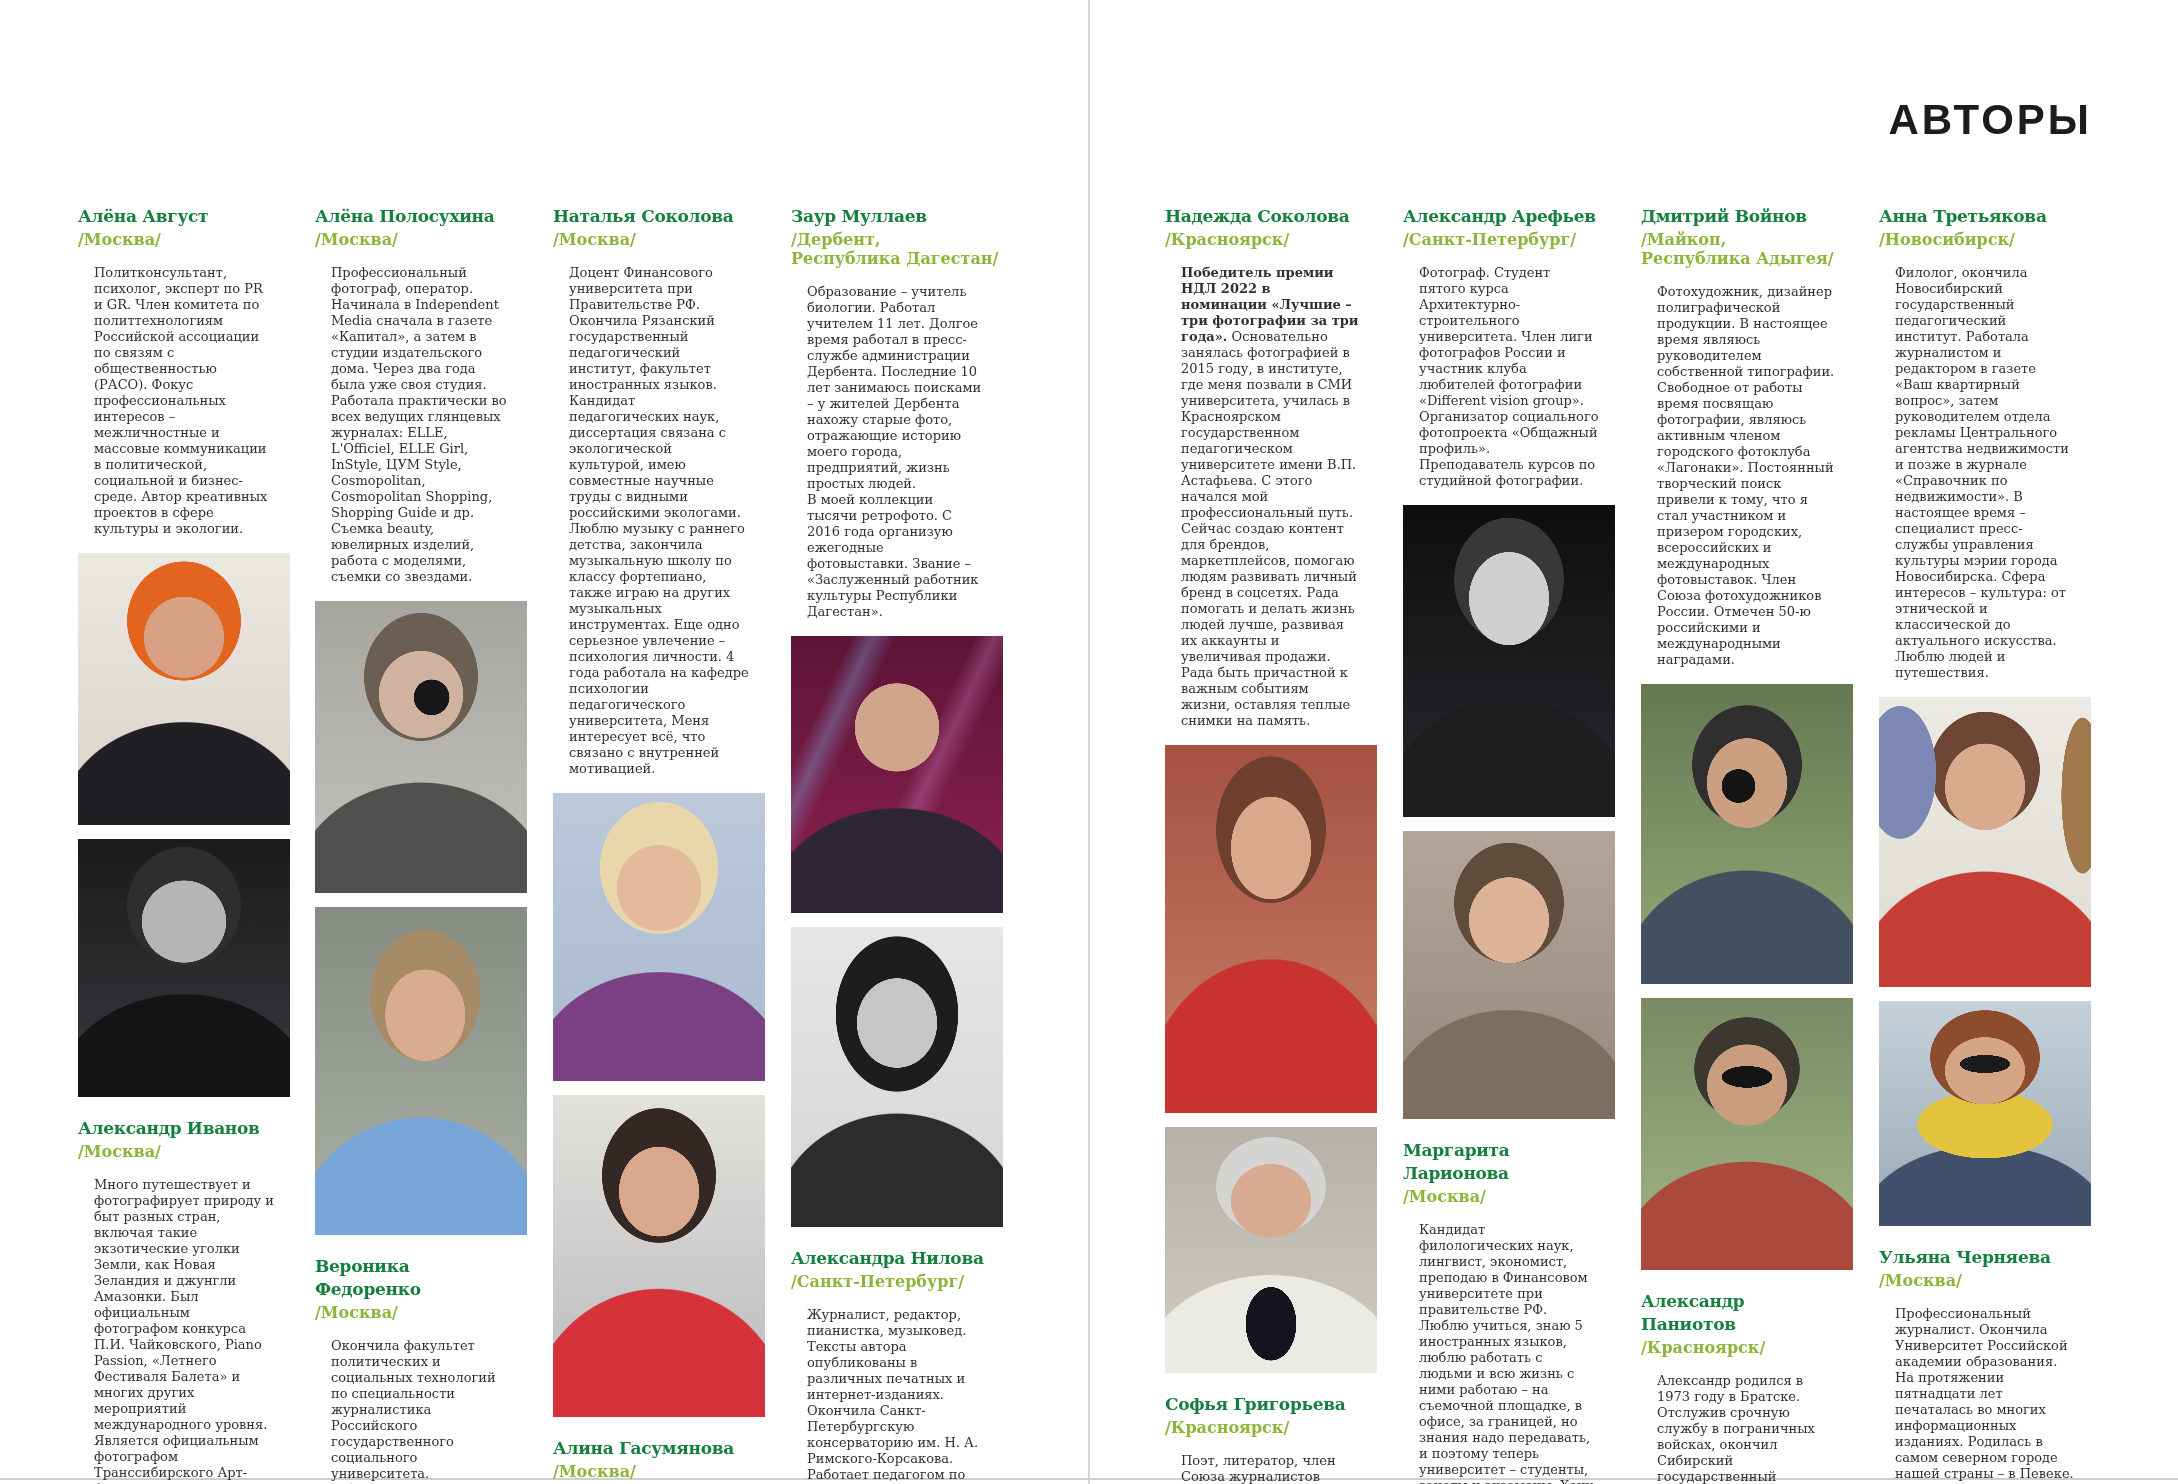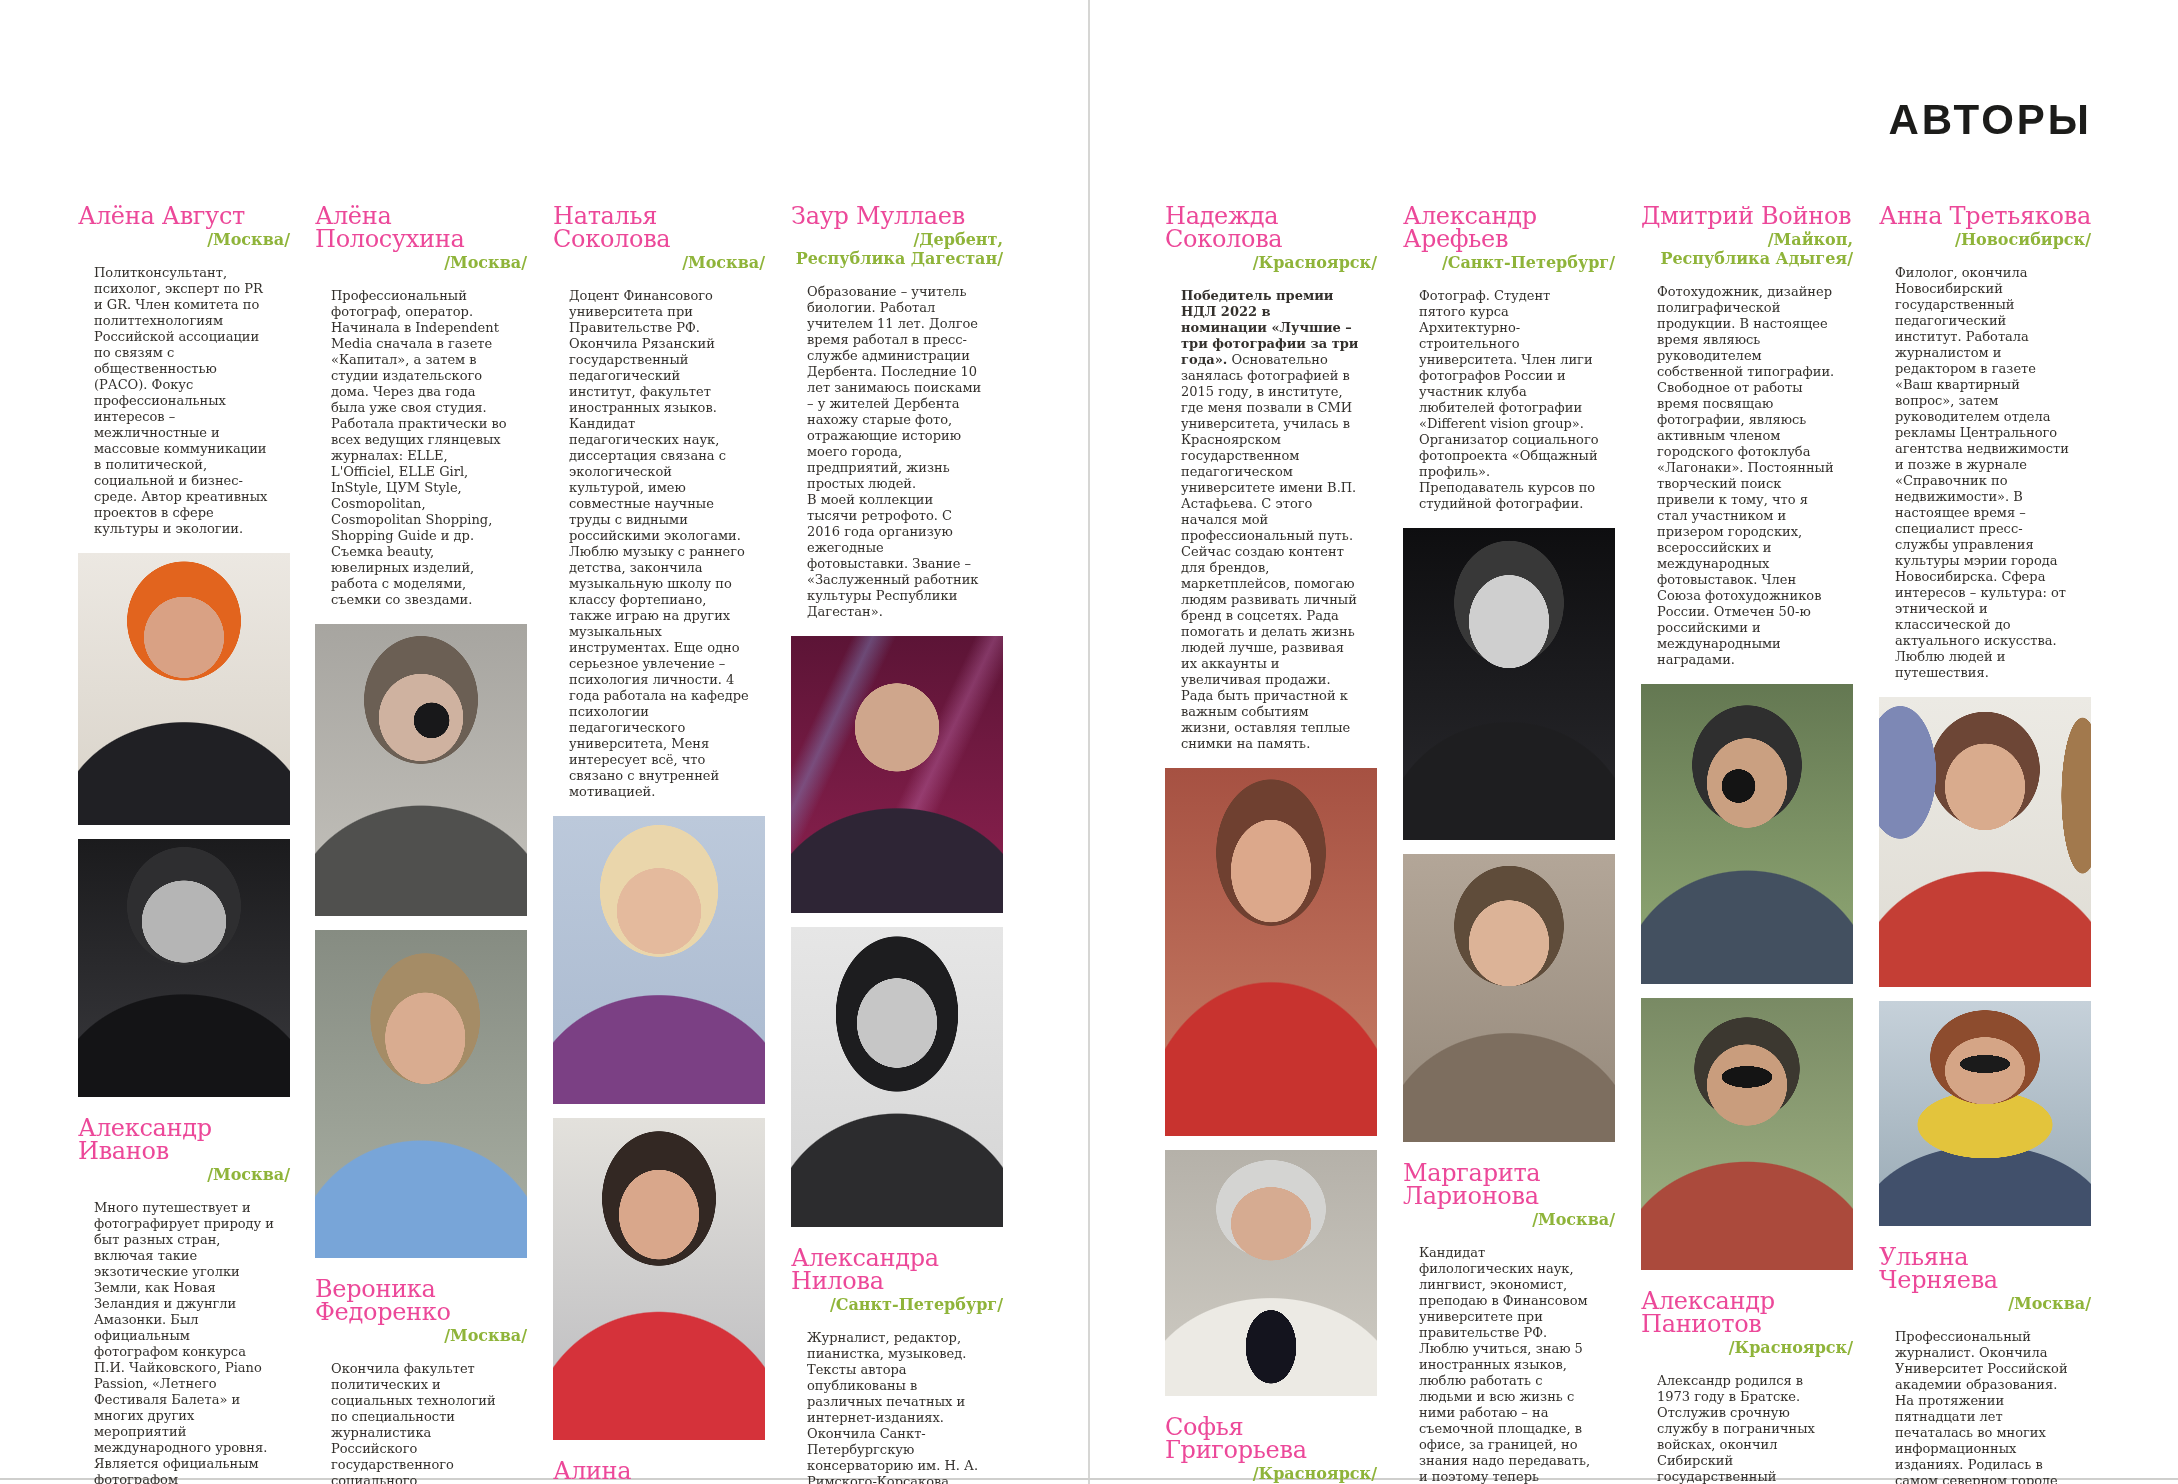--- a/index.html
+++ b/index.html
@@ -11,26 +11,26 @@
   .bottom-line{position:absolute;left:0;right:0;bottom:4px;height:2px;background:#cfcfcd;}
   .brand-header{
     position:absolute;top:96px;right:86px;
     font-family:"Liberation Sans", sans-serif;font-weight:700;
     font-size:42px;letter-spacing:3px;color:#1c1c1a;
   }
   .col{position:absolute;top:205px;width:212px;}
   .c1{left:78px;}  .c2{left:315px;}  .c3{left:553px;}  .c4{left:791px;}
   .c5{left:1165px;}.c6{left:1403px;} .c7{left:1641px;} .c8{left:1879px;}
   .name{
-    margin:0 0 2px 0;font-size:24px;line-height:23px;font-weight:400;
-    color:#ec4899;letter-spacing:-0.3px;white-space:pre-line;
+    margin:0 0 2px 0;font-size:17px;line-height:23px;font-weight:700;
+    color:#15803d;letter-spacing:-0.3px;white-space:pre-line;
   }
   .loc{
     margin:0 0 6px 0;font-size:16px;line-height:19px;font-weight:700;
-    color:#8fb43a;white-space:pre-line;text-align:right;
+    color:#8fb43a;white-space:pre-line;
   }
   .bio{margin:16px;font-size:13px;line-height:16px;white-space:pre-line;}
   .lead{font-weight:700;text-align:right;}
   .photo{width:212px;margin-top:14px;background-size:cover;}
   .block-bottom{margin-top:20px;}
   .c1 .ph-top{height:272px}.c1 .ph-bot{height:258px}
   .c2 .ph-top{height:292px}.c2 .ph-bot{height:328px}
   .c3 .ph-top{height:288px}.c3 .ph-bot{height:322px}
   .c4 .ph-top{height:277px}.c4 .ph-bot{height:300px}
   .c5 .ph-top{height:368px}.c5 .ph-bot{height:246px}

